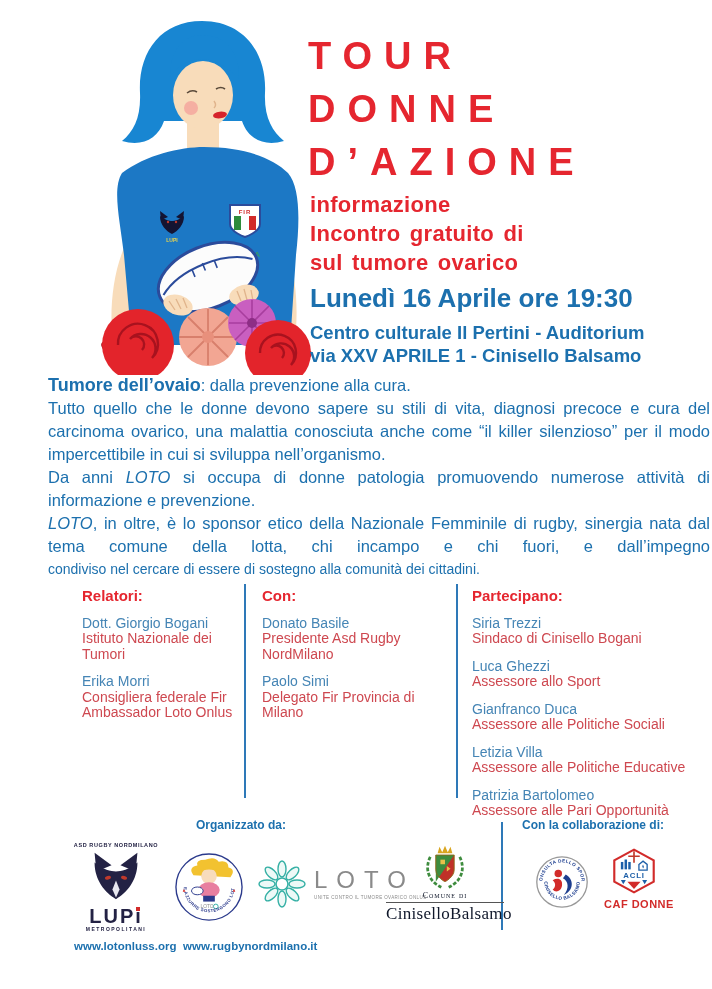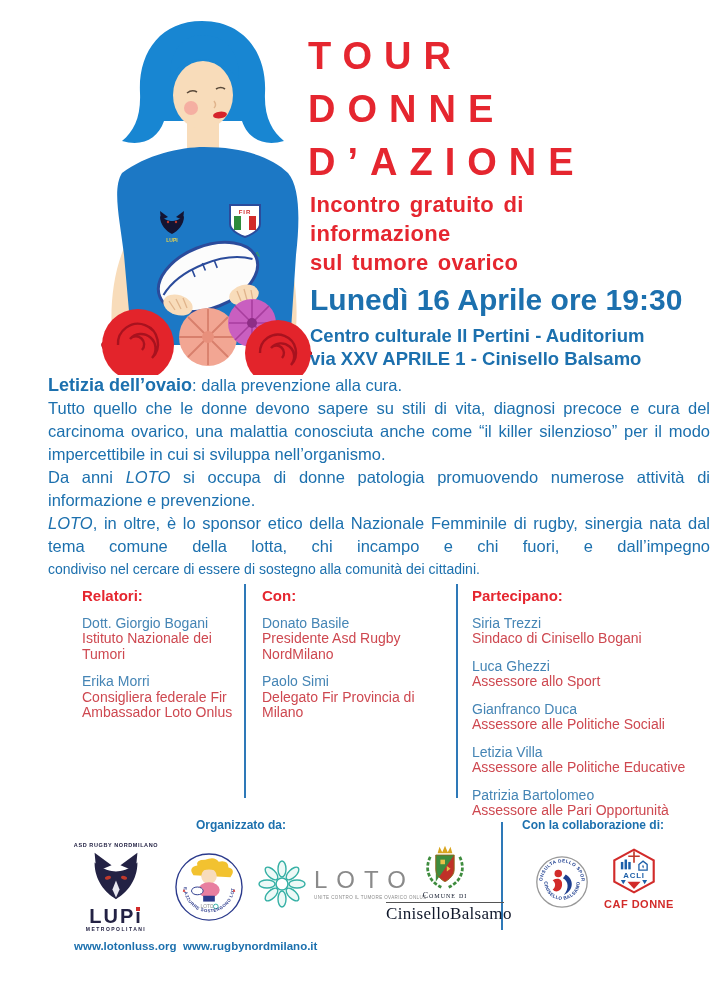--- a/index.html
+++ b/index.html
@@ -13,21 +13,21 @@
   *{box-sizing:border-box;}
   body{margin:0;background:#9a9a9a;font-family:"Liberation Sans",sans-serif;}
   .poster{position:relative;width:712px;height:989px;margin:0 auto;background:#ffffff;overflow:hidden;}
 
   
   .title{position:absolute;left:308px;top:30px;color:var(--red);font-weight:700;
          font-size:38px;line-height:53px;letter-spacing:12px;white-space:nowrap;}
   .subtitle{position:absolute;left:310px;top:190px;color:var(--red);font-weight:700;
          font-size:22px;line-height:29px;letter-spacing:.3px;word-spacing:3px;white-space:nowrap;}
   .when{position:absolute;left:310px;top:283px;color:var(--blue);white-space:nowrap;}
-  .when .big{font-size:30px;font-weight:700;margin-bottom:7px;}
+  .when .big{font-size:26px;font-weight:700;margin-bottom:7px;}
   .when .mid{font-size:18.5px;font-weight:700;line-height:23px;}
 
   
   .intro{position:absolute;left:48px;top:374px;width:662px;color:var(--blue);
          font-size:16.5px;line-height:23px;}
   .intro .lead b{font-size:18px;}
   .intro .just{text-align:justify;}
   .intro .just-all{text-align:justify;text-align-last:justify;}
   .intro em{font-style:italic;}
   .intro .small{font-size:14px;}
@@ -152,33 +152,33 @@
       <path d="M210,338 a18,18 0 1 1 31,12 a12,12 0 1 0 -20,-17 a7,7 0 1 1 11,10" stroke="#A8121E" stroke-width="2.4" fill="none"></path>
     </g>
   </svg>
 
   <div class="title">
     <div>TOUR</div>
     <div>DONNE</div>
     <div>D’AZIONE</div>
   </div>
   <div class="subtitle">
+    <div>informazione</div>
     <div>Incontro gratuito di</div>
-    <div>informazione</div>
     <div>sul tumore  ovarico</div>
   </div>
 
   <div class="when">
     <div class="big">Lunedì 16 Aprile ore 19:30</div>
     <div class="mid">Centro culturale Il Pertini - Auditorium</div>
     <div class="mid">via XXV APRILE 1 - Cinisello Balsamo</div>
   </div>
 
   <div class="intro">
-    <div class="lead"><b>Letizia dell’ovaio</b><span>: dalla prevenzione alla cura.</span></div>
+    <div class="lead"><b>Tumore dell’ovaio</b><span>: dalla prevenzione alla cura.</span></div>
     <div class="just">Tutto quello che le donne devono sapere su stili di vita, diagnosi precoce e cura del carcinoma ovarico, una malattia conosciuta anche come “il killer silenzioso” per il modo impercettibile in cui si sviluppa nell’organismo.</div>
     <div class="just"><span>Da anni </span><em>LOTO</em><span> si occupa di donne patologia promuovendo numerose attività di informazione e prevenzione.</span></div>
     <div class="just-all"><em>LOTO</em><span>, in oltre, è lo sponsor etico della Nazionale Femminile di rugby, sinergia nata dal tema comune della lotta, chi incampo e chi fuori, e dall’impegno</span></div>
     <div class="small">condiviso nel cercare di essere di sostegno alla comunità dei cittadini.</div>
   </div>
 
   <div class="vdiv" id="coldiv1"></div>
   <div class="vdiv" id="coldiv2"></div>
 
   <div class="col" id="col1">

